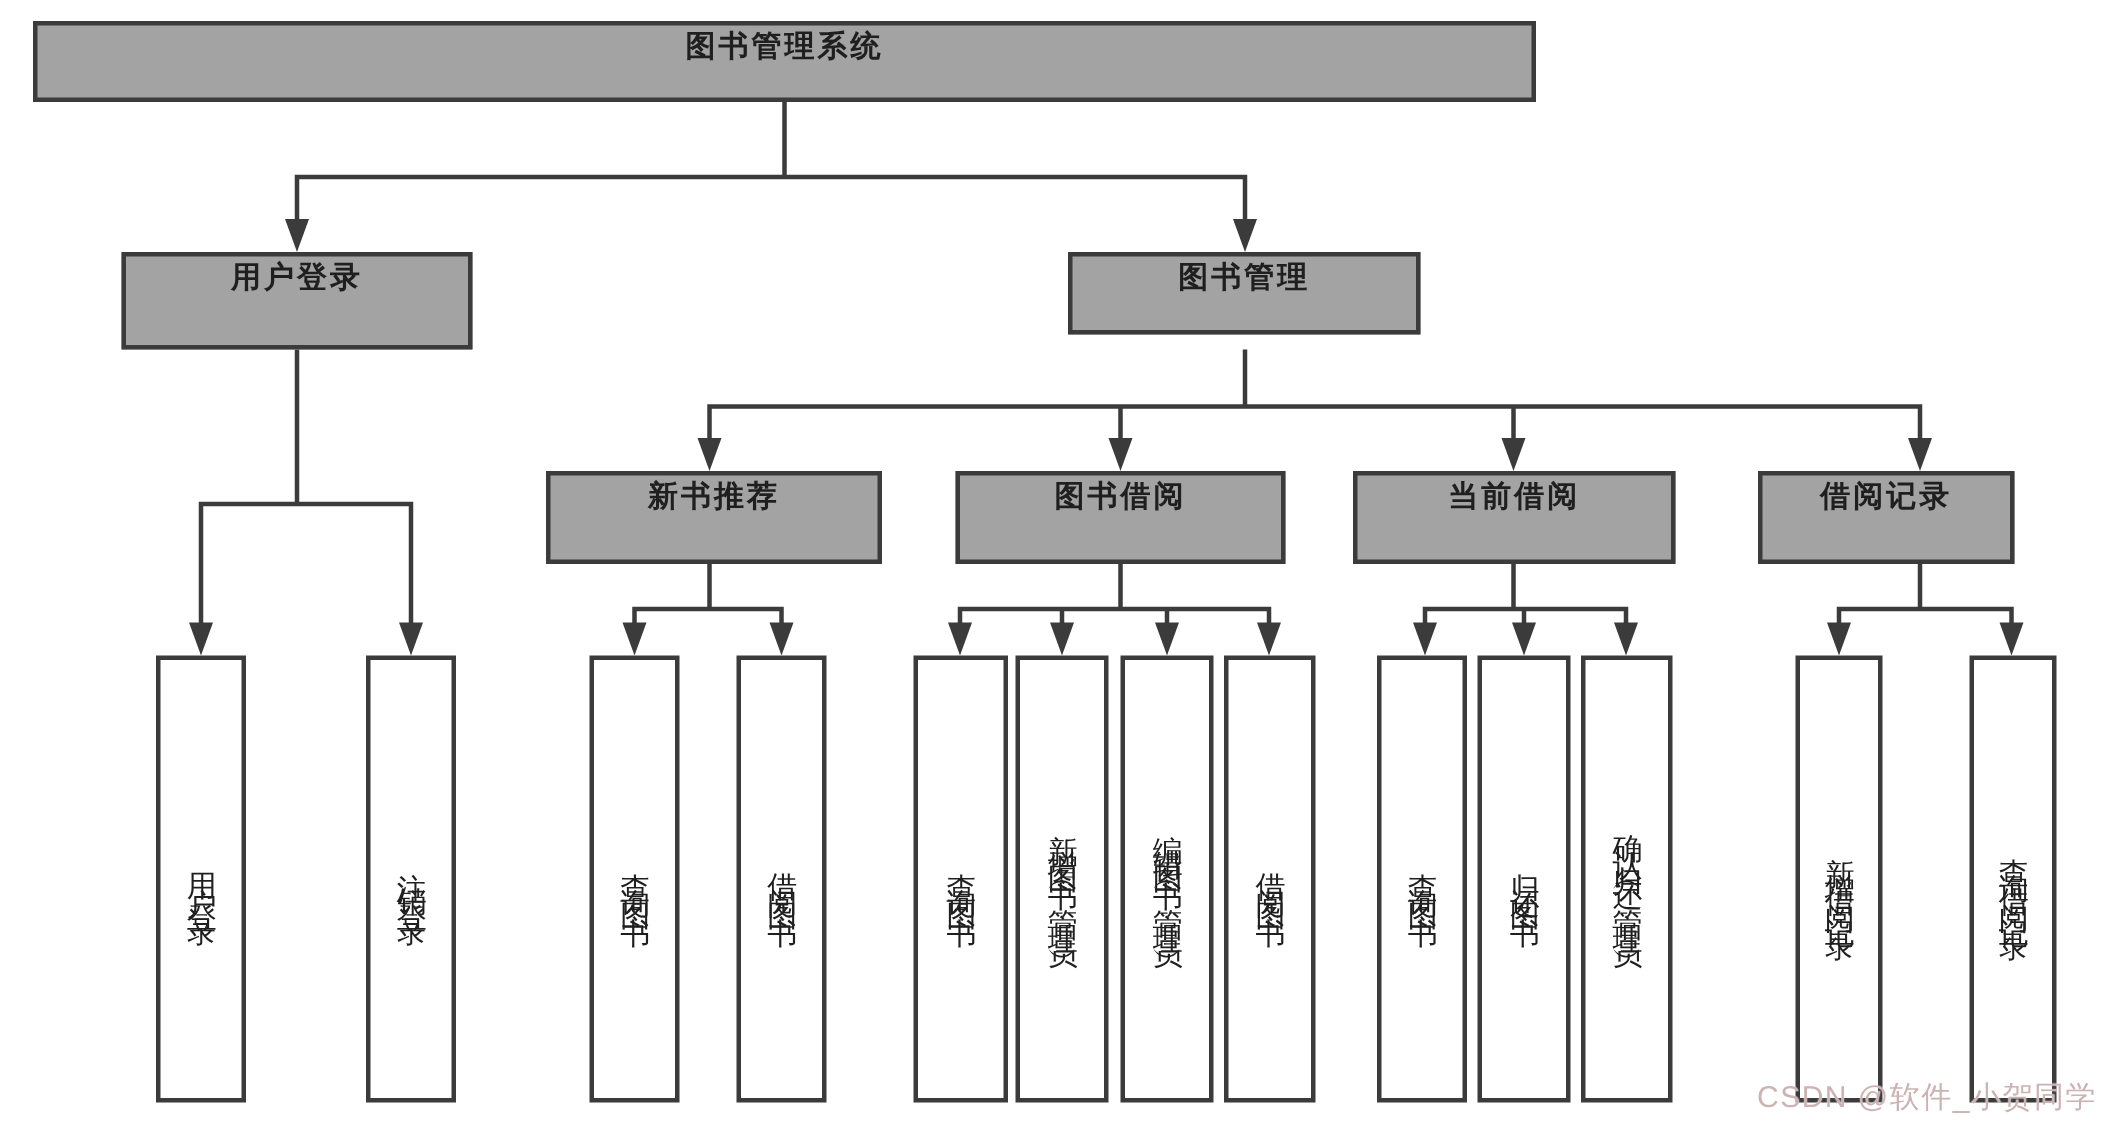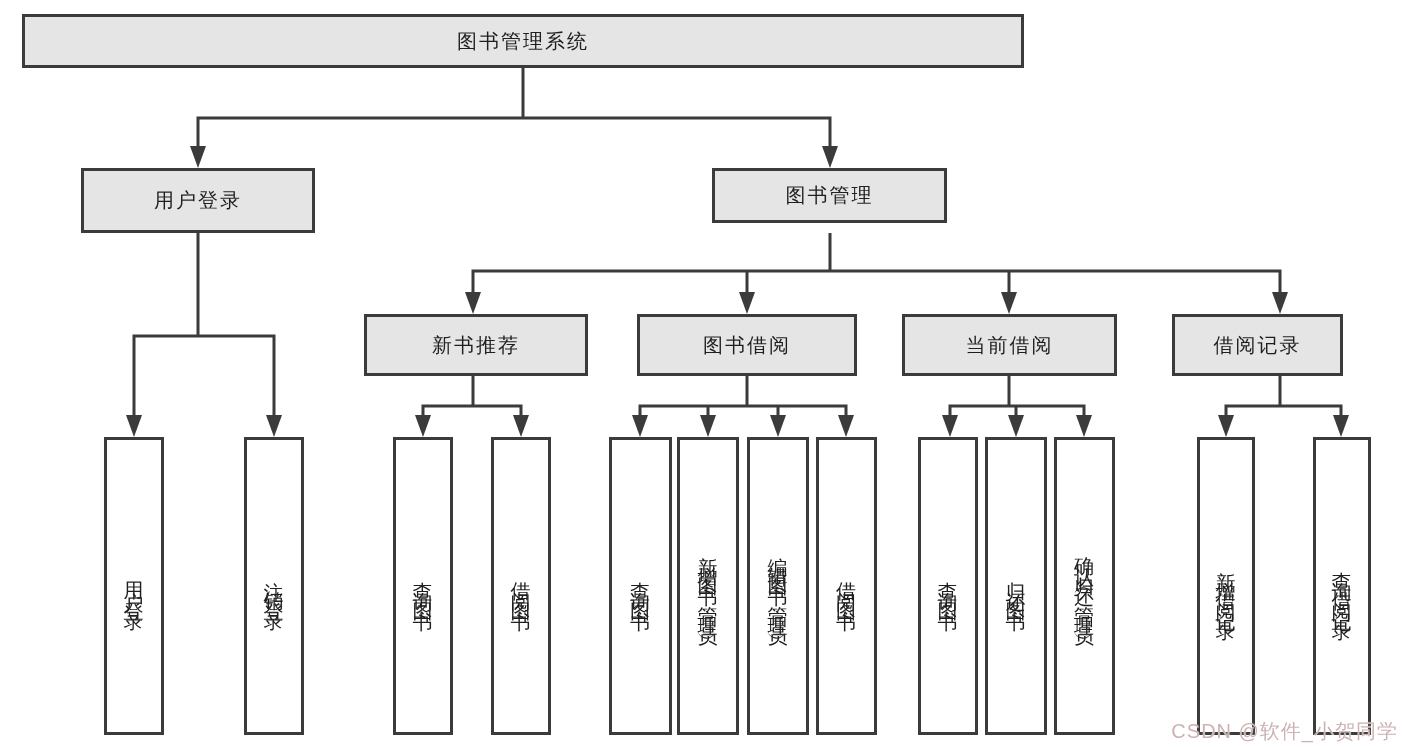--- a/index.html
+++ b/index.html
@@ -17,25 +17,26 @@
   }
   #wires {
     position: absolute;
     left: 0; top: 0;
     width: 1405px;
     height: 747px;
   }
   .hbox {
     position: absolute;
     box-sizing: border-box;
-    background: #e5e5e5;
+    background: #a3a3a3;
     border: 3px solid #3b3b3b;
     display: flex;
-    align-items: center;
+    align-items: flex-start;
     justify-content: center;
+    font-weight: bold;
   }
   .hbox .label {
     font-size: 20px;
     letter-spacing: 2px;
     color: #1f1f1f;
     white-space: nowrap;
   }
   .vbox {
     position: absolute;
     box-sizing: border-box;

